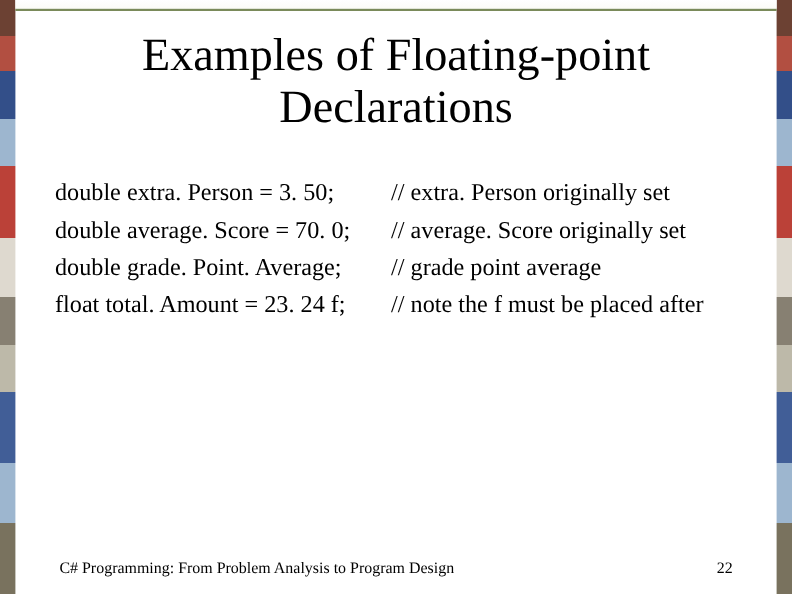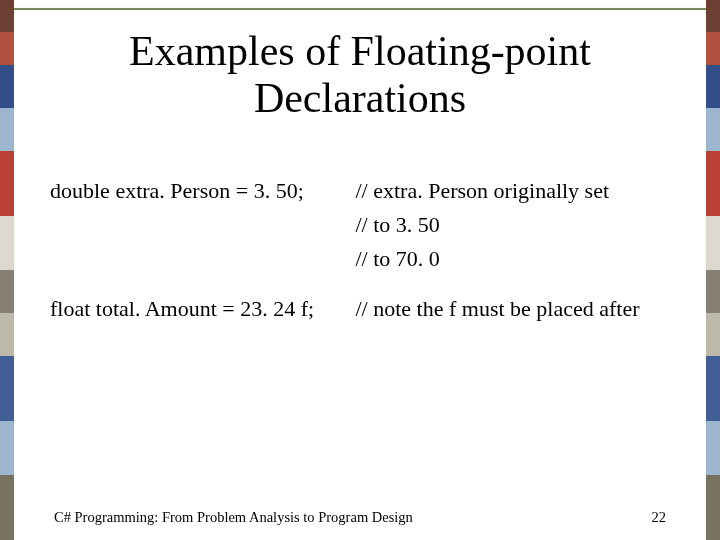--- a/index.html
+++ b/index.html
@@ -46,21 +46,21 @@
     color: #000;
     margin-bottom: 36px;
   }
 
   .body {
     font-size: 22px;
     line-height: 1.55;
     color: #000;
   }
   .decl-line { white-space: nowrap; }
-  .decl-line .decl { display: inline-block; width: 300px; margin-top: 16px; }
+  .decl-line .decl { display: inline-block; width: 300px; }
   .cont-line  .pad  { display: inline-block; width: 300px; }
 
   .footer {
     position: absolute;
     left: 40px; right: 40px; bottom: 14px;
     display: flex;
     justify-content: space-between;
     align-items: center;
     font-size: 14.5px;
     color: #000;
@@ -75,27 +75,27 @@
 
 <div class="slide">
 
   <h1 class="title">Examples of Floating-point Declarations</h1>
 
   <div class="body">
     <div class="decl-line">
       <span class="decl">double extra. Person = 3. 50;</span>
       <span>// extra. Person originally set</span>
     </div>
-    <div class="cont-line">
-      <span class="pad"></span>
-      <span>// to 3. 50</span>
+    <div class="decl-line">
+      <span class="decl">double average. Score = 70. 0;</span>
+      <span>// average. Score originally set</span>
     </div>
-    <div class="cont-line">
-      <span class="pad"></span>
-      <span>// to 70. 0</span>
+    <div class="decl-line">
+      <span class="decl">double grade. Point. Average;</span>
+      <span>// grade point average</span>
     </div>
     <div class="decl-line">
       <span class="decl">float total. Amount = 23. 24 f;</span>
       <span>// note the f must be placed after</span>
     </div>
   </div>
 
   <div class="footer">
     <span>C# Programming: From Problem Analysis to Program Design</span>
     <span>22</span>

